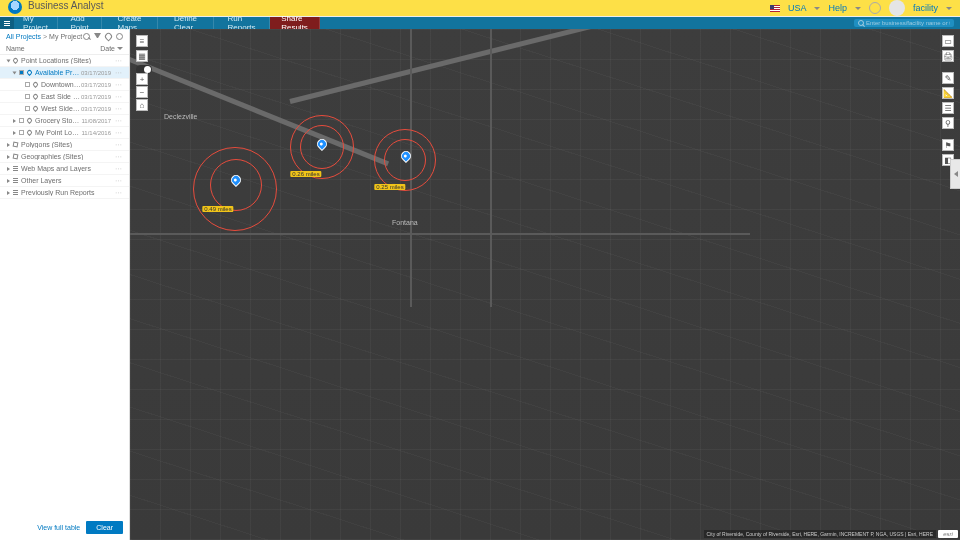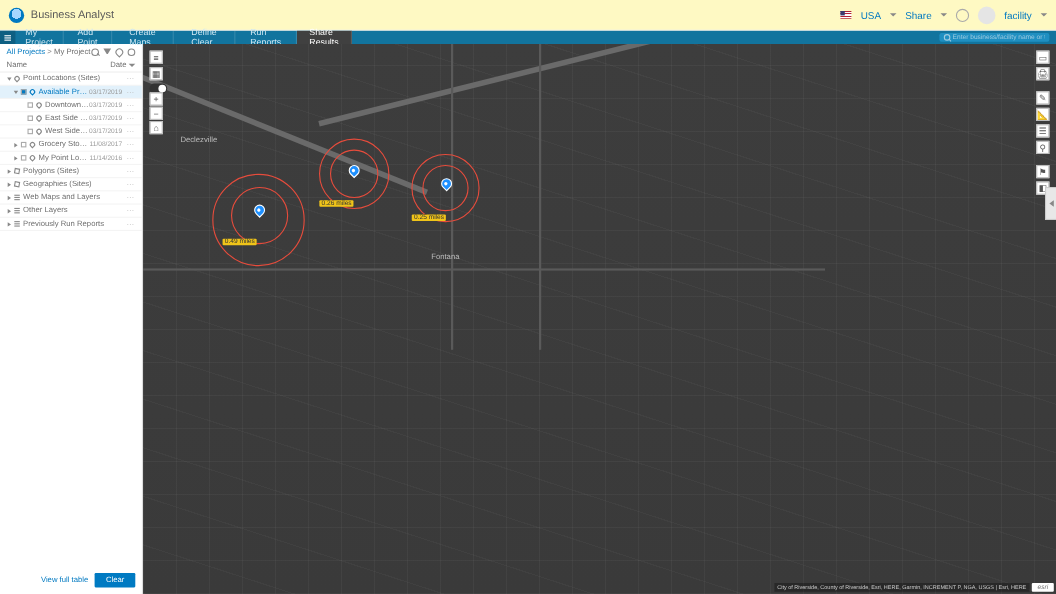--- a/index.html
+++ b/index.html
@@ -1,37 +1,37 @@
 <!DOCTYPE html>
 <html><head>
 <meta charset="utf-8">
 <style>
 *{box-sizing:border-box;margin:0;padding:0;font-family:"Avenir Next","Segoe UI",Arial,sans-serif}
 body{width:960px;height:540px;background:#fff;overflow:hidden;font-size:10px;color:#323232}
 .app{width:960px;height:540px;display:flex;flex-direction:column}
-.topbar{height:28px;display:flex;align-items:center;padding:0 8px;background:#fef9c3;border-bottom:1px solid #eee}
+.topbar{height:17px;display:flex;padding:0 8px;background:#fde047;border-bottom:1px solid #eee}
 .logo{width:14px;height:14px;border-radius:50%;background:radial-gradient(circle at 50% 40%,#a5d6ff 0 40%,#0079c1 41% 100%);margin-right:6px}
 .brand{color:#595959;font-size:10px}
 .topnav{margin-left:70px;display:flex;gap:24px}
 .topnav a{color:#0079c1;font-size:10px;text-decoration:none;padding:3px 0}
 .topnav a.active{color:#323232;border-bottom:2px solid #0079c1}
 .topright{margin-left:auto;display:flex;align-items:center;gap:8px}
 .flag{width:10px;height:7px;background:linear-gradient(#b22234 0 15%,#fff 15% 30%,#b22234 30% 45%,#fff 45% 60%,#b22234 60% 75%,#fff 75% 90%,#b22234 90% 100%);position:relative}
 .flag::before{content:"";position:absolute;width:4px;height:4px;background:#3c3b6e;top:0;left:0}
 .trlink{color:#0079c1;font-size:9px}
 .caret{width:0;height:0;border-left:3px solid transparent;border-right:3px solid transparent;border-top:3px solid #888}
 .bell{width:12px;height:12px;border:1px solid #aaa;border-radius:50%;position:relative}
 .avatar{width:16px;height:16px;border-radius:50%;background:#e5e5e5}
 .ribbon{height:12px;background:#12749e;display:flex;align-items:stretch}
 .hamb{width:14px;background:#0d5f82;display:flex;flex-direction:column;justify-content:center;align-items:center;gap:1px}
 .hamb span{width:6px;height:1px;background:#fff}
 .tab{flex:0 0 auto;padding:0 16px;display:flex;align-items:center;justify-content:center;color:#cfe8f3;font-size:8px;border-right:1px solid rgba(255,255,255,.15);position:relative}
 .tab.active{background:#1f8fc1;color:#fff}
 .tab.active::after{content:"";position:absolute;bottom:-3px;left:50%;margin-left:-3px;width:0;height:0;border-left:3px solid transparent;border-right:3px solid transparent;border-top:3px solid #1f8fc1}
-.tab.share{background:#404040}
+.tab.share{background:#7f1d1d}
 .searchwrap{margin-left:auto;display:flex;align-items:center;padding:1px 6px 1px 2px}
 .searchbox{width:100px;height:8px;background:#1f8fc1;border:none;border-radius:2px;color:#cfe8f3;font-size:6px;padding:0 4px 0 12px}
 .searchbox::placeholder{color:#9fcbe0}
 .sicon{position:relative;left:10px;width:6px;height:6px;border:1px solid #9fcbe0;border-radius:50%}
 .sicon::after{content:"";position:absolute;width:3px;height:1px;background:#9fcbe0;transform:rotate(45deg);right:-2px;bottom:-1px}
 .work{flex:1;display:flex;min-height:0}
 .panel{width:130px;background:#fff;border-right:1px solid #ddd;display:flex;flex-direction:column;font-size:7px}
 .crumbs{height:14px;padding:0 6px;display:flex;align-items:center;color:#0079c1}
 .crumbs .sep{color:#888;margin:0 2px}
 .crumbs .cur{color:#6e6e6e}
@@ -93,21 +93,21 @@
 <body>
 
 <div class="app">
  <div class="topbar">
   <div class="logo"></div>
   <div class="brand">Business Analyst</div>
   <div class="topright">
    <span class="flag"></span>
    <span class="trlink">USA</span>
    <span class="caret"></span>
-   <span class="trlink">Share</span>
+   <span class="trlink">Help</span>
    <span class="caret"></span>
    <span class="bell"></span>
    <span class="avatar"></span>
    <span class="trlink">facility</span>
    <span class="caret"></span>
   </div>
  </div>
 
  <div class="ribbon">
   <div class="hamb">

